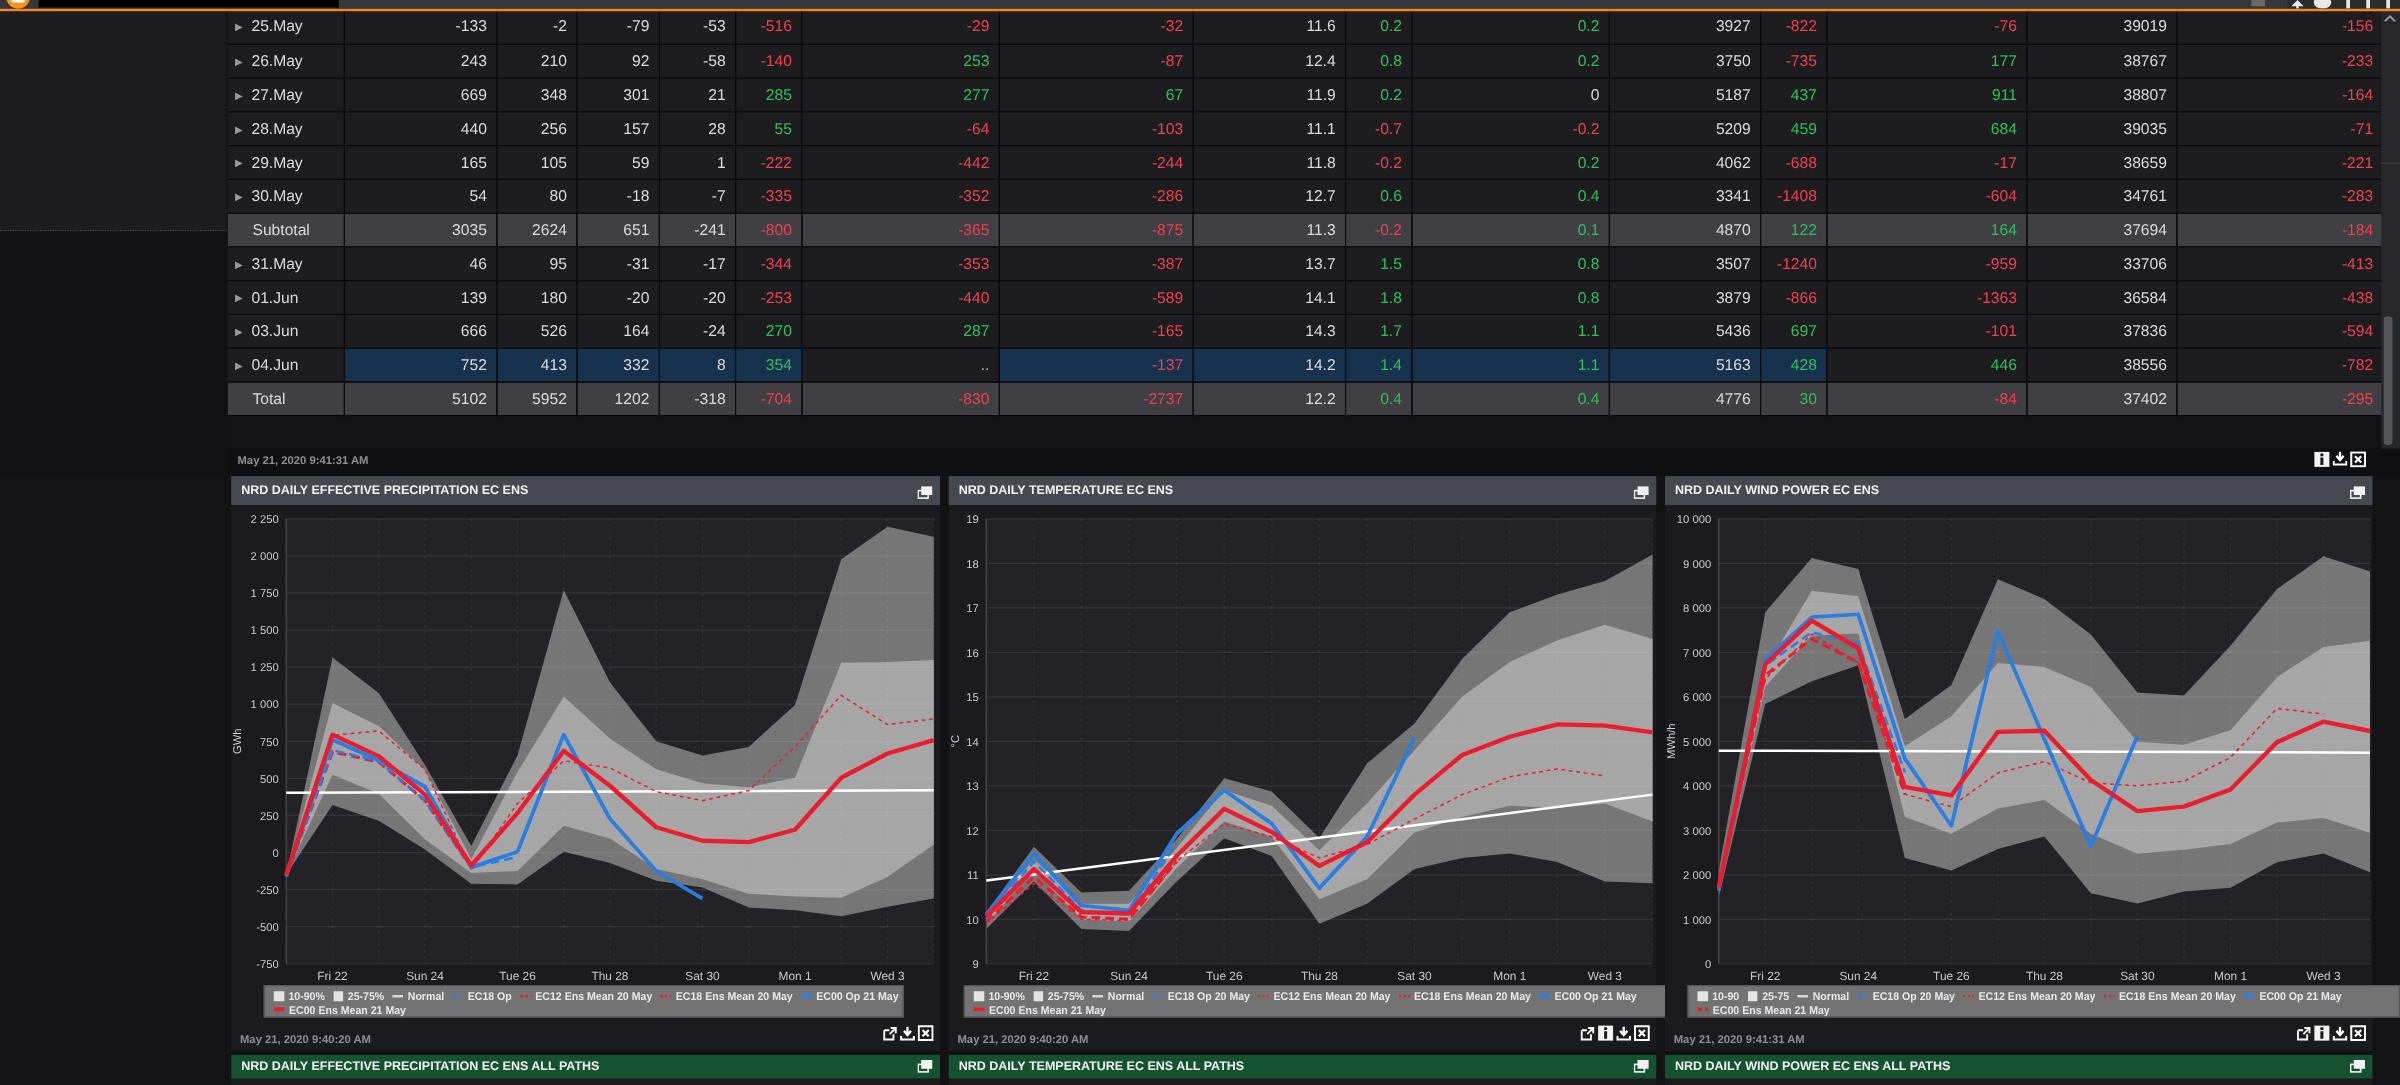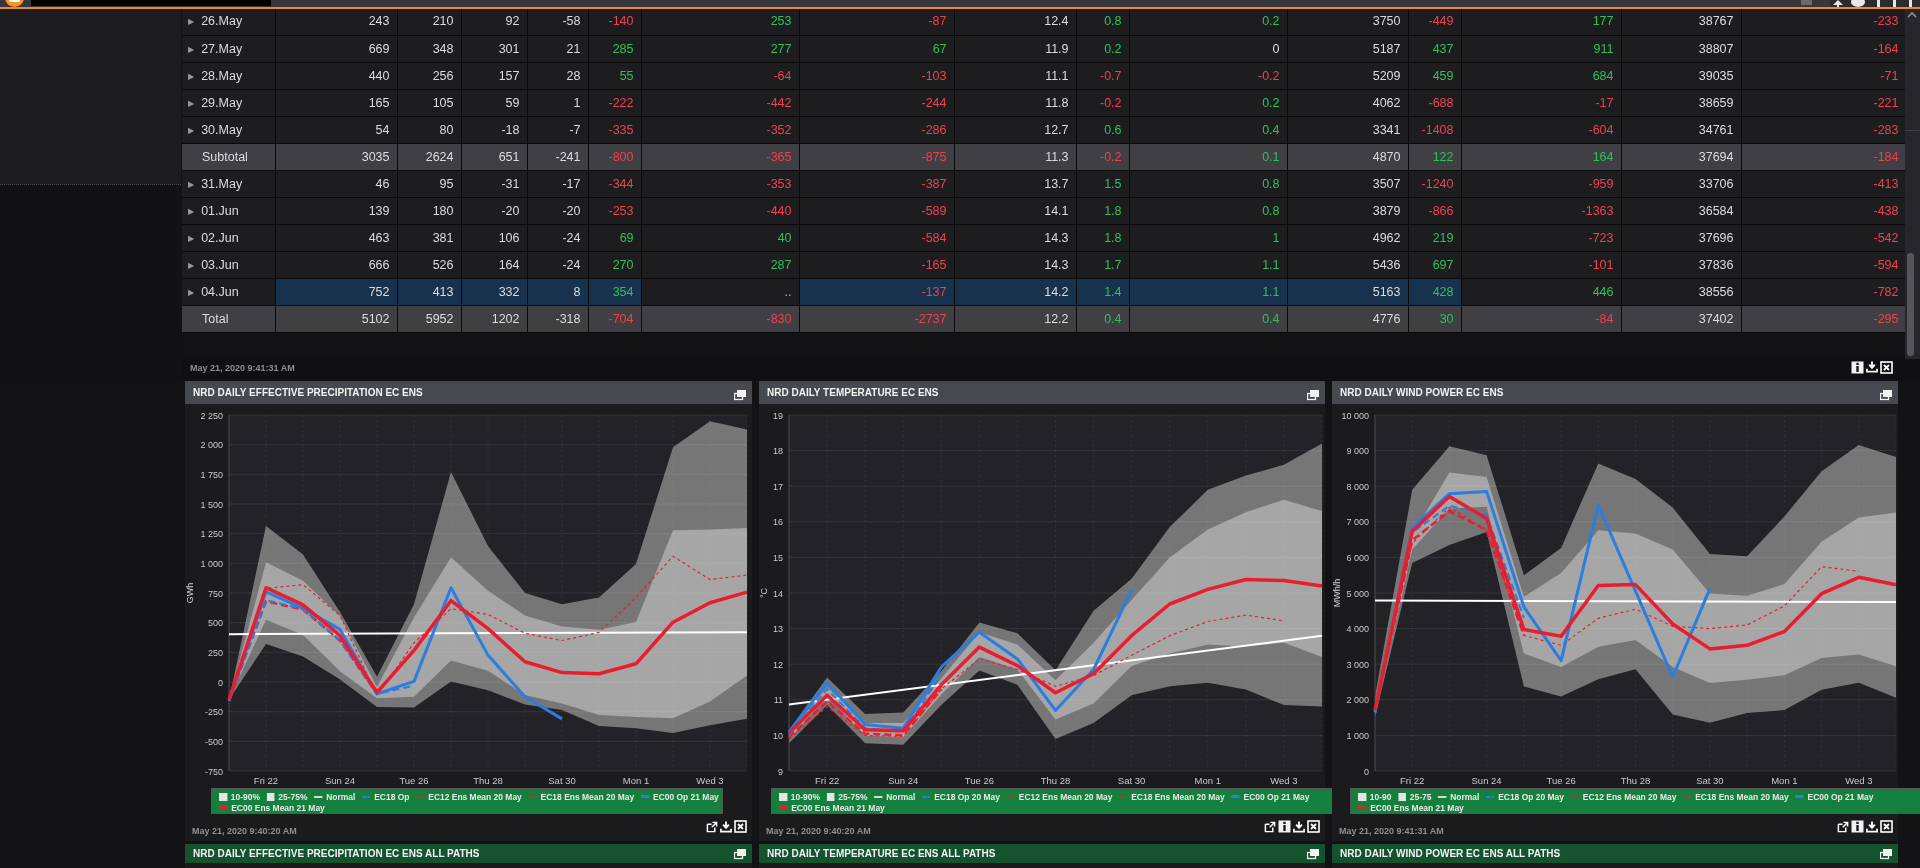--- a/index.html
+++ b/index.html
@@ -20,21 +20,21 @@
 #dtab .arr{display:inline-block;font-size:8px;color:#9a9a9a;margin-right:7px;vertical-align:1px;}
 #scroll{position:absolute;left:1905px;top:8px;width:15px;height:351px;background:#27272b;}
 #scroll .thumb{position:absolute;left:2px;top:245px;width:7px;height:103px;background:#54565b;border-radius:3px;}
 #scroll .chev{position:absolute;left:2px;top:3px;width:10px;height:8px;}
 #tstrip{position:absolute;left:182px;top:359px;width:1738px;height:22px;background:#101013;}
 .tstext{position:absolute;font-size:9px;font-weight:bold;color:#8f8f93;}
 #ticons{position:absolute;left:1851px;top:361px;display:flex;gap:2px;}
 .panel{position:absolute;top:381px;height:460px;background:#1b1b1e;}
 .ptitle{position:absolute;left:0;top:0;width:100%;height:23px;background:#46494f;color:#f2f2f4;font-size:10px;font-weight:bold;line-height:23px;box-sizing:border-box;padding-left:8px;letter-spacing:0;}
 .pticon{position:absolute;right:6px;top:5px;}
-.leg{position:absolute;top:407px;background:#15803d;border:1px solid #55555a;font-size:9px;font-weight:bold;color:#e9e9ec;padding:3px 0 0 7px;box-sizing:border-box;height:26px;overflow:hidden;}
+.leg{position:absolute;top:407px;background:#737373;border:1px solid #55555a;font-size:9px;font-weight:bold;color:#e9e9ec;padding:3px 0 0 7px;box-sizing:border-box;height:26px;overflow:hidden;}
 .leg div{height:10.5px;line-height:10.5px;white-space:nowrap;transform:scaleX(0.94);transform-origin:0 50%;}
 .li{margin-right:7px;}
 .msq{display:inline-block;width:8.5px;height:8.5px;background:#e4e4e4;margin-right:4px;vertical-align:-1px;}
 .mln{display:inline-block;width:9px;height:2px;margin-right:4px;vertical-align:2px;}
 .pts{position:absolute;left:7px;top:445px;font-size:9px;font-weight:bold;color:#8f8f93;}
 .picons{position:absolute;right:5px;top:439px;display:flex;gap:2px;align-items:center;}
 .bbar{position:absolute;top:844px;height:19px;background:#14532d;color:#f2f2f4;font-size:10px;font-weight:bold;line-height:19px;box-sizing:border-box;padding-left:8px;letter-spacing:0;}
 .bbar .pticon{top:3px;}
 #botstrip1{position:absolute;top:863px;height:5px;background:#1b1b1e;}
 </style></head><body>
@@ -55,33 +55,51 @@
         <col style="width:53px">
         <col style="width:158px">
         <col style="width:121px">
         <col style="width:53px">
         <col style="width:160px">
         <col style="width:120px">
         <col style="width:165px">
       </colgroup>
       <tbody>
         <tr>
+          <td class="lab"><span class="arr">▶</span>25.May</td>
+          <td class="">-133</td>
+          <td class="">-2</td>
+          <td class="">-79</td>
+          <td class="">-53</td>
+          <td class="red">-516</td>
+          <td class="red">-29</td>
+          <td class="red">-32</td>
+          <td class="">11.6</td>
+          <td class="grn">0.2</td>
+          <td class="grn">0.2</td>
+          <td class="">3927</td>
+          <td class="red">-822</td>
+          <td class="red">-76</td>
+          <td class="">39019</td>
+          <td class="red">-156</td>
+        </tr>
+        <tr>
           <td class="lab"><span class="arr">▶</span>26.May</td>
           <td class="">243</td>
           <td class="">210</td>
           <td class="">92</td>
           <td class="">-58</td>
           <td class="red">-140</td>
           <td class="grn">253</td>
           <td class="red">-87</td>
           <td class="">12.4</td>
           <td class="grn">0.8</td>
           <td class="grn">0.2</td>
           <td class="">3750</td>
-          <td class="red">-449</td>
+          <td class="red">-735</td>
           <td class="grn">177</td>
           <td class="">38767</td>
           <td class="red">-233</td>
         </tr>
         <tr>
           <td class="lab"><span class="arr">▶</span>27.May</td>
           <td class="">669</td>
           <td class="">348</td>
           <td class="">301</td>
           <td class="">21</td>
@@ -197,38 +215,20 @@
           <td class="red">-440</td>
           <td class="red">-589</td>
           <td class="">14.1</td>
           <td class="grn">1.8</td>
           <td class="grn">0.8</td>
           <td class="">3879</td>
           <td class="red">-866</td>
           <td class="red">-1363</td>
           <td class="">36584</td>
           <td class="red">-438</td>
-        </tr>
-        <tr>
-          <td class="lab"><span class="arr">▶</span>02.Jun</td>
-          <td class="">463</td>
-          <td class="">381</td>
-          <td class="">106</td>
-          <td class="">-24</td>
-          <td class="grn">69</td>
-          <td class="grn">40</td>
-          <td class="red">-584</td>
-          <td class="">14.3</td>
-          <td class="grn">1.8</td>
-          <td class="grn">1</td>
-          <td class="">4962</td>
-          <td class="grn">219</td>
-          <td class="red">-723</td>
-          <td class="">37696</td>
-          <td class="red">-542</td>
         </tr>
         <tr>
           <td class="lab"><span class="arr">▶</span>03.Jun</td>
           <td class="">666</td>
           <td class="">526</td>
           <td class="">164</td>
           <td class="">-24</td>
           <td class="grn">270</td>
           <td class="grn">287</td>
           <td class="red">-165</td>

